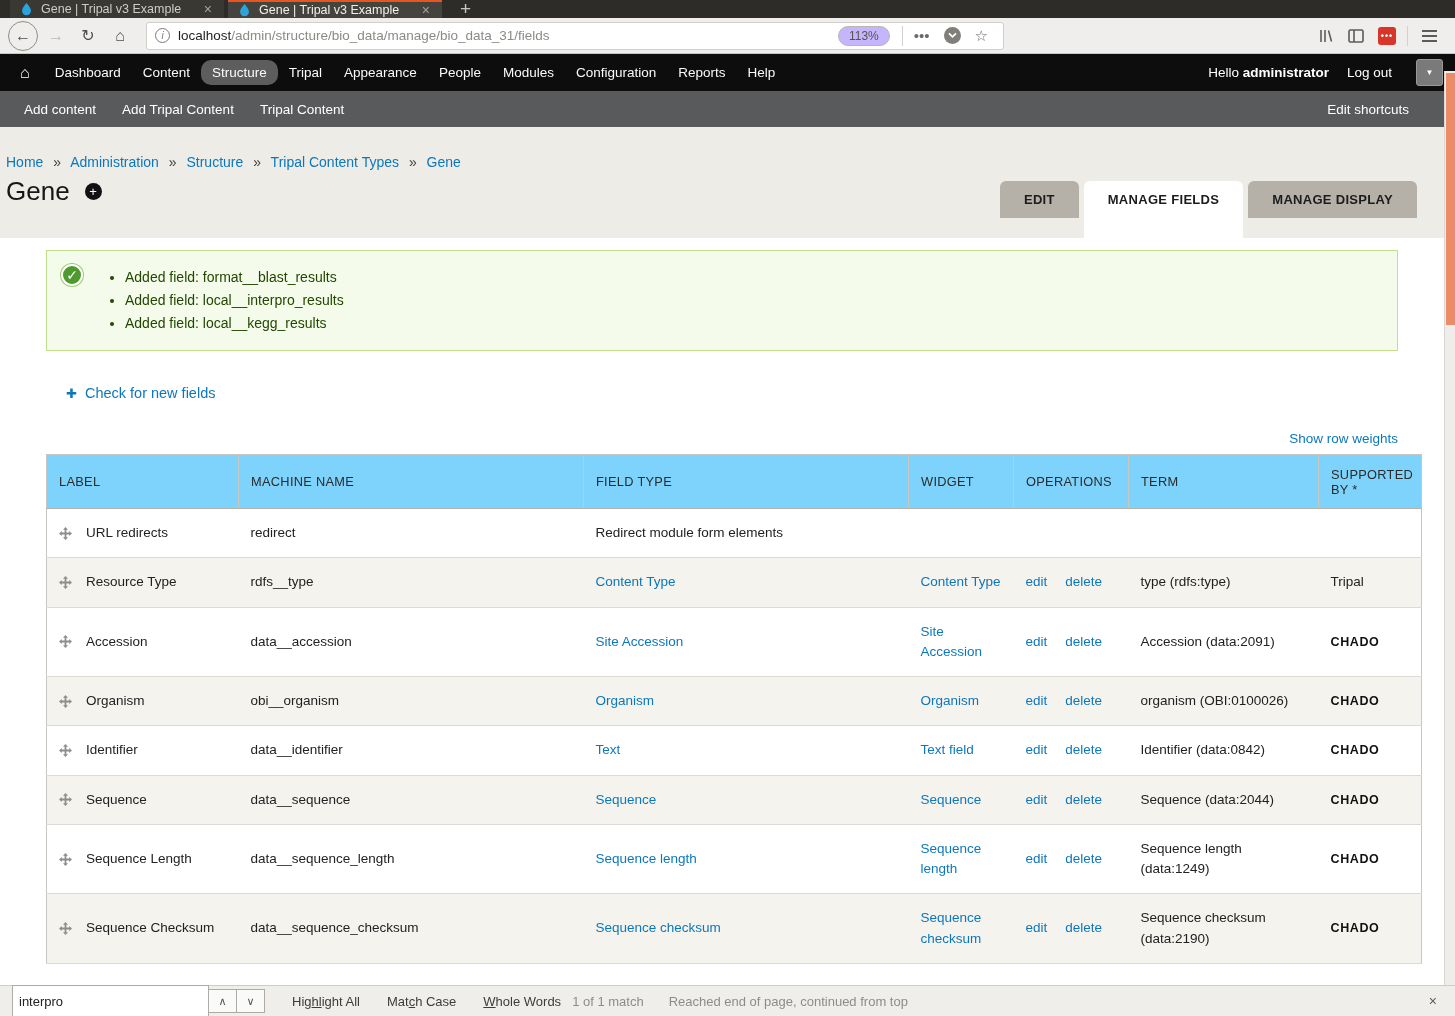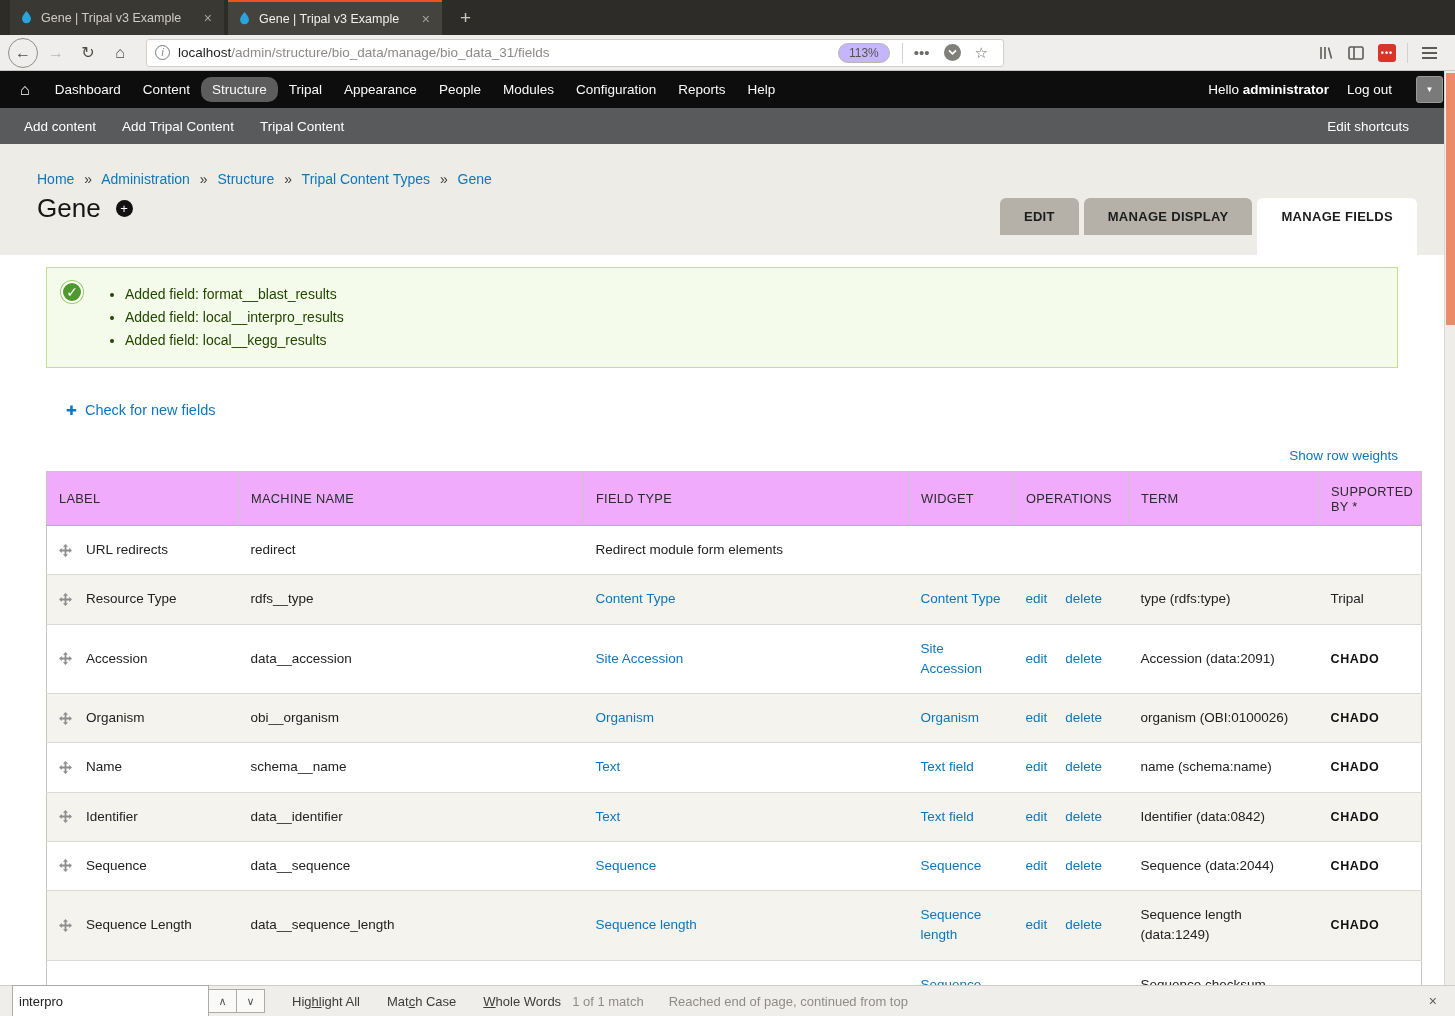--- a/index.html
+++ b/index.html
@@ -2,21 +2,21 @@
 <html><head>
 <meta charset="utf-8">
 <style>
   * { margin:0; padding:0; box-sizing:border-box; }
   html,body { width:1455px; height:1016px; }
   body { position:relative; overflow:hidden; background:#fff;
          font-family:"Liberation Sans","DejaVu Sans",sans-serif; color:#222; font-size:13.5px; }
   a { text-decoration:none; }
 
   
-  .tabstrip { height:35px; background:#2e2c29; display:flex; align-items:stretch; padding-left:10px; }
+  .tabstrip { height:18px; background:#2e2c29; display:flex; align-items:stretch; padding-left:10px; }
   .btab { width:214px; display:flex; align-items:center; gap:8px; padding:0 10px; background:#3a3833; margin-right:4px; }
   .btab.active { background:#45433e; border-top:2px solid #e95420; }
   .btab .title { color:#cfccc6; font-size:12.5px; white-space:nowrap; overflow:hidden; flex:1; }
   .btab.active .title { color:#f2f0ec; }
   .btab .close { color:#a6a39d; font-size:14px; padding:0 2px; }
   .newtab { color:#c9c6c0; font-size:19px; padding:0 14px; display:flex; align-items:center; }
   .navbar { height:36px; background:#f0eeec; border-bottom:1px solid #c9c6c1; display:flex; align-items:center; padding:0 8px; }
   .navbtn { width:28px; height:28px; display:flex; align-items:center; justify-content:center;
             font-size:16px; color:#4f4d49; margin-right:4px; }
   .navbtn.back { border:1px solid #8f8d88; border-radius:50%; width:30px; height:30px; }
@@ -48,21 +48,21 @@
   .tb-right .greet { font-size:13.5px; color:#fff; }
   .tb-right .greet b { font-weight:bold; }
   .tb-right .logout { color:#fff; font-size:13.5px; }
   .caret-btn { width:27px; height:27px; background:#7a7a7a; border:1px solid #999; border-radius:3px;
                color:#fff; font-size:8px; display:flex; align-items:center; justify-content:center; margin-left:6px; }
   .shortcut-bar { height:36px; background:#595a5c; display:flex; align-items:center; padding:0 24px;text-align:center; }
   .sc-item { color:#fff; font-size:13.5px; margin-right:26px; }
   .sc-edit { margin-left:auto; color:#fff; font-size:13.5px; margin-right:22px; }
 
   
-  .page-header { height:111px; background:#edece7; position:relative; padding-left:37px; }
+  .page-header { height:111px; background:#edece7; position:relative; padding-left:6px; }
   .breadcrumb { padding-top:27px; font-size:14px; }
   .breadcrumb a { color:#0d77bd; }
   .breadcrumb .sep { color:#3c3c3c; margin:0 6px; }
   .title-row { display:flex; align-items:center; gap:15px; margin-top:6px; }
   .page-title { font-size:26px; font-weight:500; color:#161616; }
   .plus-badge { width:17px; height:17px; background:#111; border-radius:50%; color:#fff; font-size:13px;
                 display:flex; align-items:center; justify-content:center; line-height:1; }
   .ptabs { position:absolute; right:38px; bottom:0; height:57px; display:flex; align-items:flex-start; gap:5px; }
   .ptab { height:37px; line-height:37px; background:#b5b1a9; color:#1c1c1c; font-weight:bold; font-size:13px;
           letter-spacing:.3px; padding:0 24px; border-radius:6px 6px 0 0; }
@@ -79,21 +79,21 @@
   .status-box li { color:#234600; font-size:14px; line-height:23px; }
   .check-link { margin:34px 0 0 20px; font-size:14.5px; display:flex; align-items:center; gap:8px; }
   .check-link .plus { color:#0d77bd; font-size:13px; }
   .check-link a { color:#0d77bd; }
   .row-weights { text-align:right; margin:30px 23px 8px 0; font-size:13.5px; }
   .row-weights a { color:#0d77bd; }
 
   table.fields { width:1375px; border-collapse:collapse; table-layout:fixed; border:1px solid #c8c6c0; }
   col.c1{width:192px} col.c2{width:345px} col.c3{width:325px} col.c4{width:105px}
   col.c5{width:115px} col.c6{width:190px} col.c7{width:103px}
-  thead th { background:#f0abfc; border-right:1px solid #c9c7c1; border-bottom:1px solid #b5b2ac;
+  thead th { background:#7dd3fc; border-right:1px solid #c9c7c1; border-bottom:1px solid #b5b2ac;
              font-size:12.8px; font-weight:normal; color:#2b2b2b; text-align:left; padding:10px 12px;
              height:54px; vertical-align:middle; letter-spacing:.3px; }
   thead th:last-child { border-right:none; }
   tbody td { padding:14px 12px; vertical-align:middle; border-bottom:1px solid #dcdad4;
              font-size:13.5px; line-height:1.5; color:#222; }
   tbody tr:nth-child(even) { background:#f4f3ee; }
   .label-cell { display:flex; align-items:center; gap:14px; }
   .drag { color:#8e8e8e; display:inline-flex; flex:0 0 auto; cursor:move; }
   td a.link { color:#0d77bd; }
   td .ft.plain { color:#222; }
@@ -224,22 +224,22 @@
     <a href="#">Tripal Content Types</a>
     <span class="sep">»</span>
     <a href="#">Gene</a>
   </div>
   <div class="title-row">
     <h1 class="page-title">Gene</h1>
     <span class="plus-badge">+</span>
   </div>
   <div class="ptabs">
     <a class="ptab" href="#">EDIT</a>
+    <a class="ptab active" href="#">MANAGE FIELDS</a>
     <a class="ptab" href="#">MANAGE DISPLAY</a>
-    <a class="ptab active" href="#">MANAGE FIELDS</a>
   </div>
 </div>
 
 <div class="content">
   <div class="status-box">
     <span class="status-ic">✓</span>
     <ul>
       <li>Added field: format__blast_results</li>
       <li>Added field: local__interpro_results</li>
       <li>Added field: local__kegg_results</li>
@@ -358,40 +358,20 @@
     <td><span class="sup chado">CHADO</span></td>
   </tr>
         <tr>
     <td>
             <span class="label-cell">
       <span class="drag">
                 <svg width="13" height="13" viewBox="0 0 13 13">
                   <path d="M6.5 0 L9 2.8 H7.4 V5.6 H10.2 V4 L13 6.5 L10.2 9 V7.4 H7.4 V10.2 H9 L6.5 13 L4 10.2 H5.6 V7.4 H2.8 V9 L0 6.5 L2.8 4 V5.6 H5.6 V2.8 H4 Z" fill="#8e8e8e"></path>
                 </svg>
               </span>
-      <span>Name</span>
-    </span>
-          </td>
-    <td>schema__name</td>
-    <td><a class="ft link" href="#">Text</a></td>
-    <td><a class="link" href="#">Text field</a></td>
-    <td class="ops">
-      <a href="#">edit</a><a href="#">delete</a>
-    </td>
-    <td>name (schema:name)</td>
-    <td><span class="sup chado">CHADO</span></td>
-  </tr>
-        <tr>
-    <td>
-            <span class="label-cell">
-      <span class="drag">
-                <svg width="13" height="13" viewBox="0 0 13 13">
-                  <path d="M6.5 0 L9 2.8 H7.4 V5.6 H10.2 V4 L13 6.5 L10.2 9 V7.4 H7.4 V10.2 H9 L6.5 13 L4 10.2 H5.6 V7.4 H2.8 V9 L0 6.5 L2.8 4 V5.6 H5.6 V2.8 H4 Z" fill="#8e8e8e"></path>
-                </svg>
-              </span>
       <span>Identifier</span>
     </span>
           </td>
     <td>data__identifier</td>
     <td><a class="ft link" href="#">Text</a></td>
     <td><a class="link" href="#">Text field</a></td>
     <td class="ops">
       <a href="#">edit</a><a href="#">delete</a>
     </td>
     <td>Identifier (data:0842)</td>

